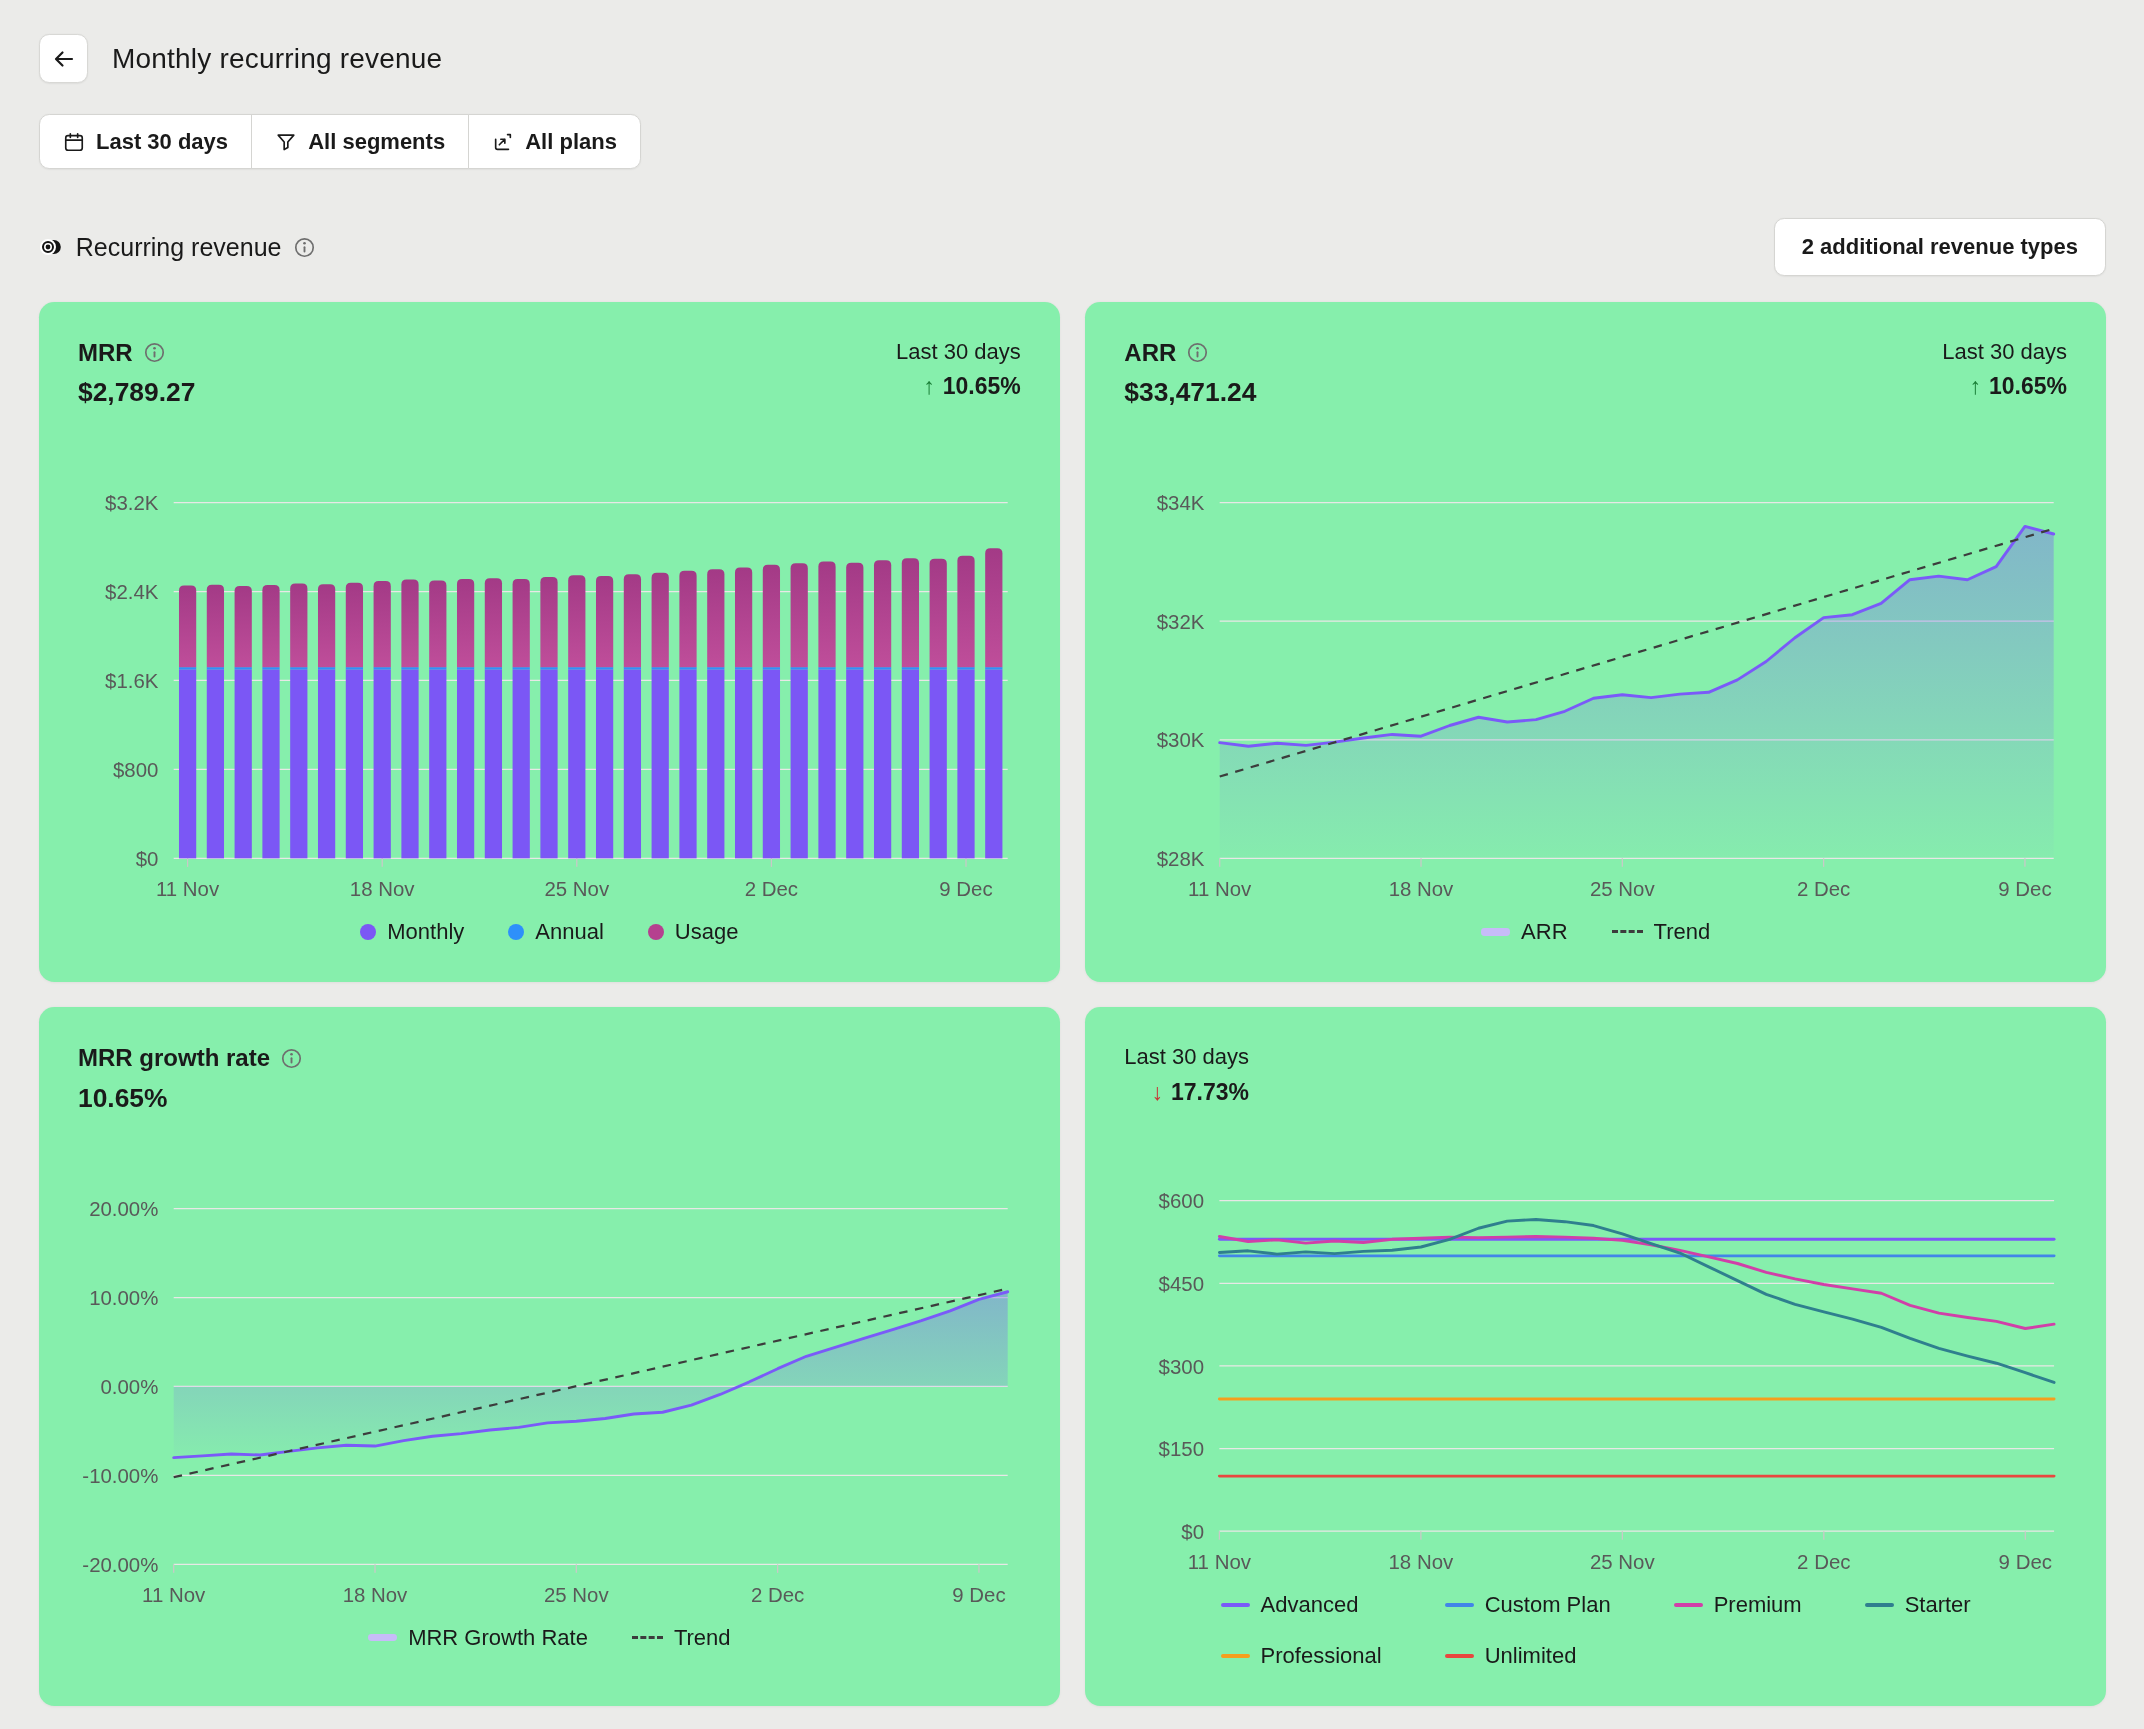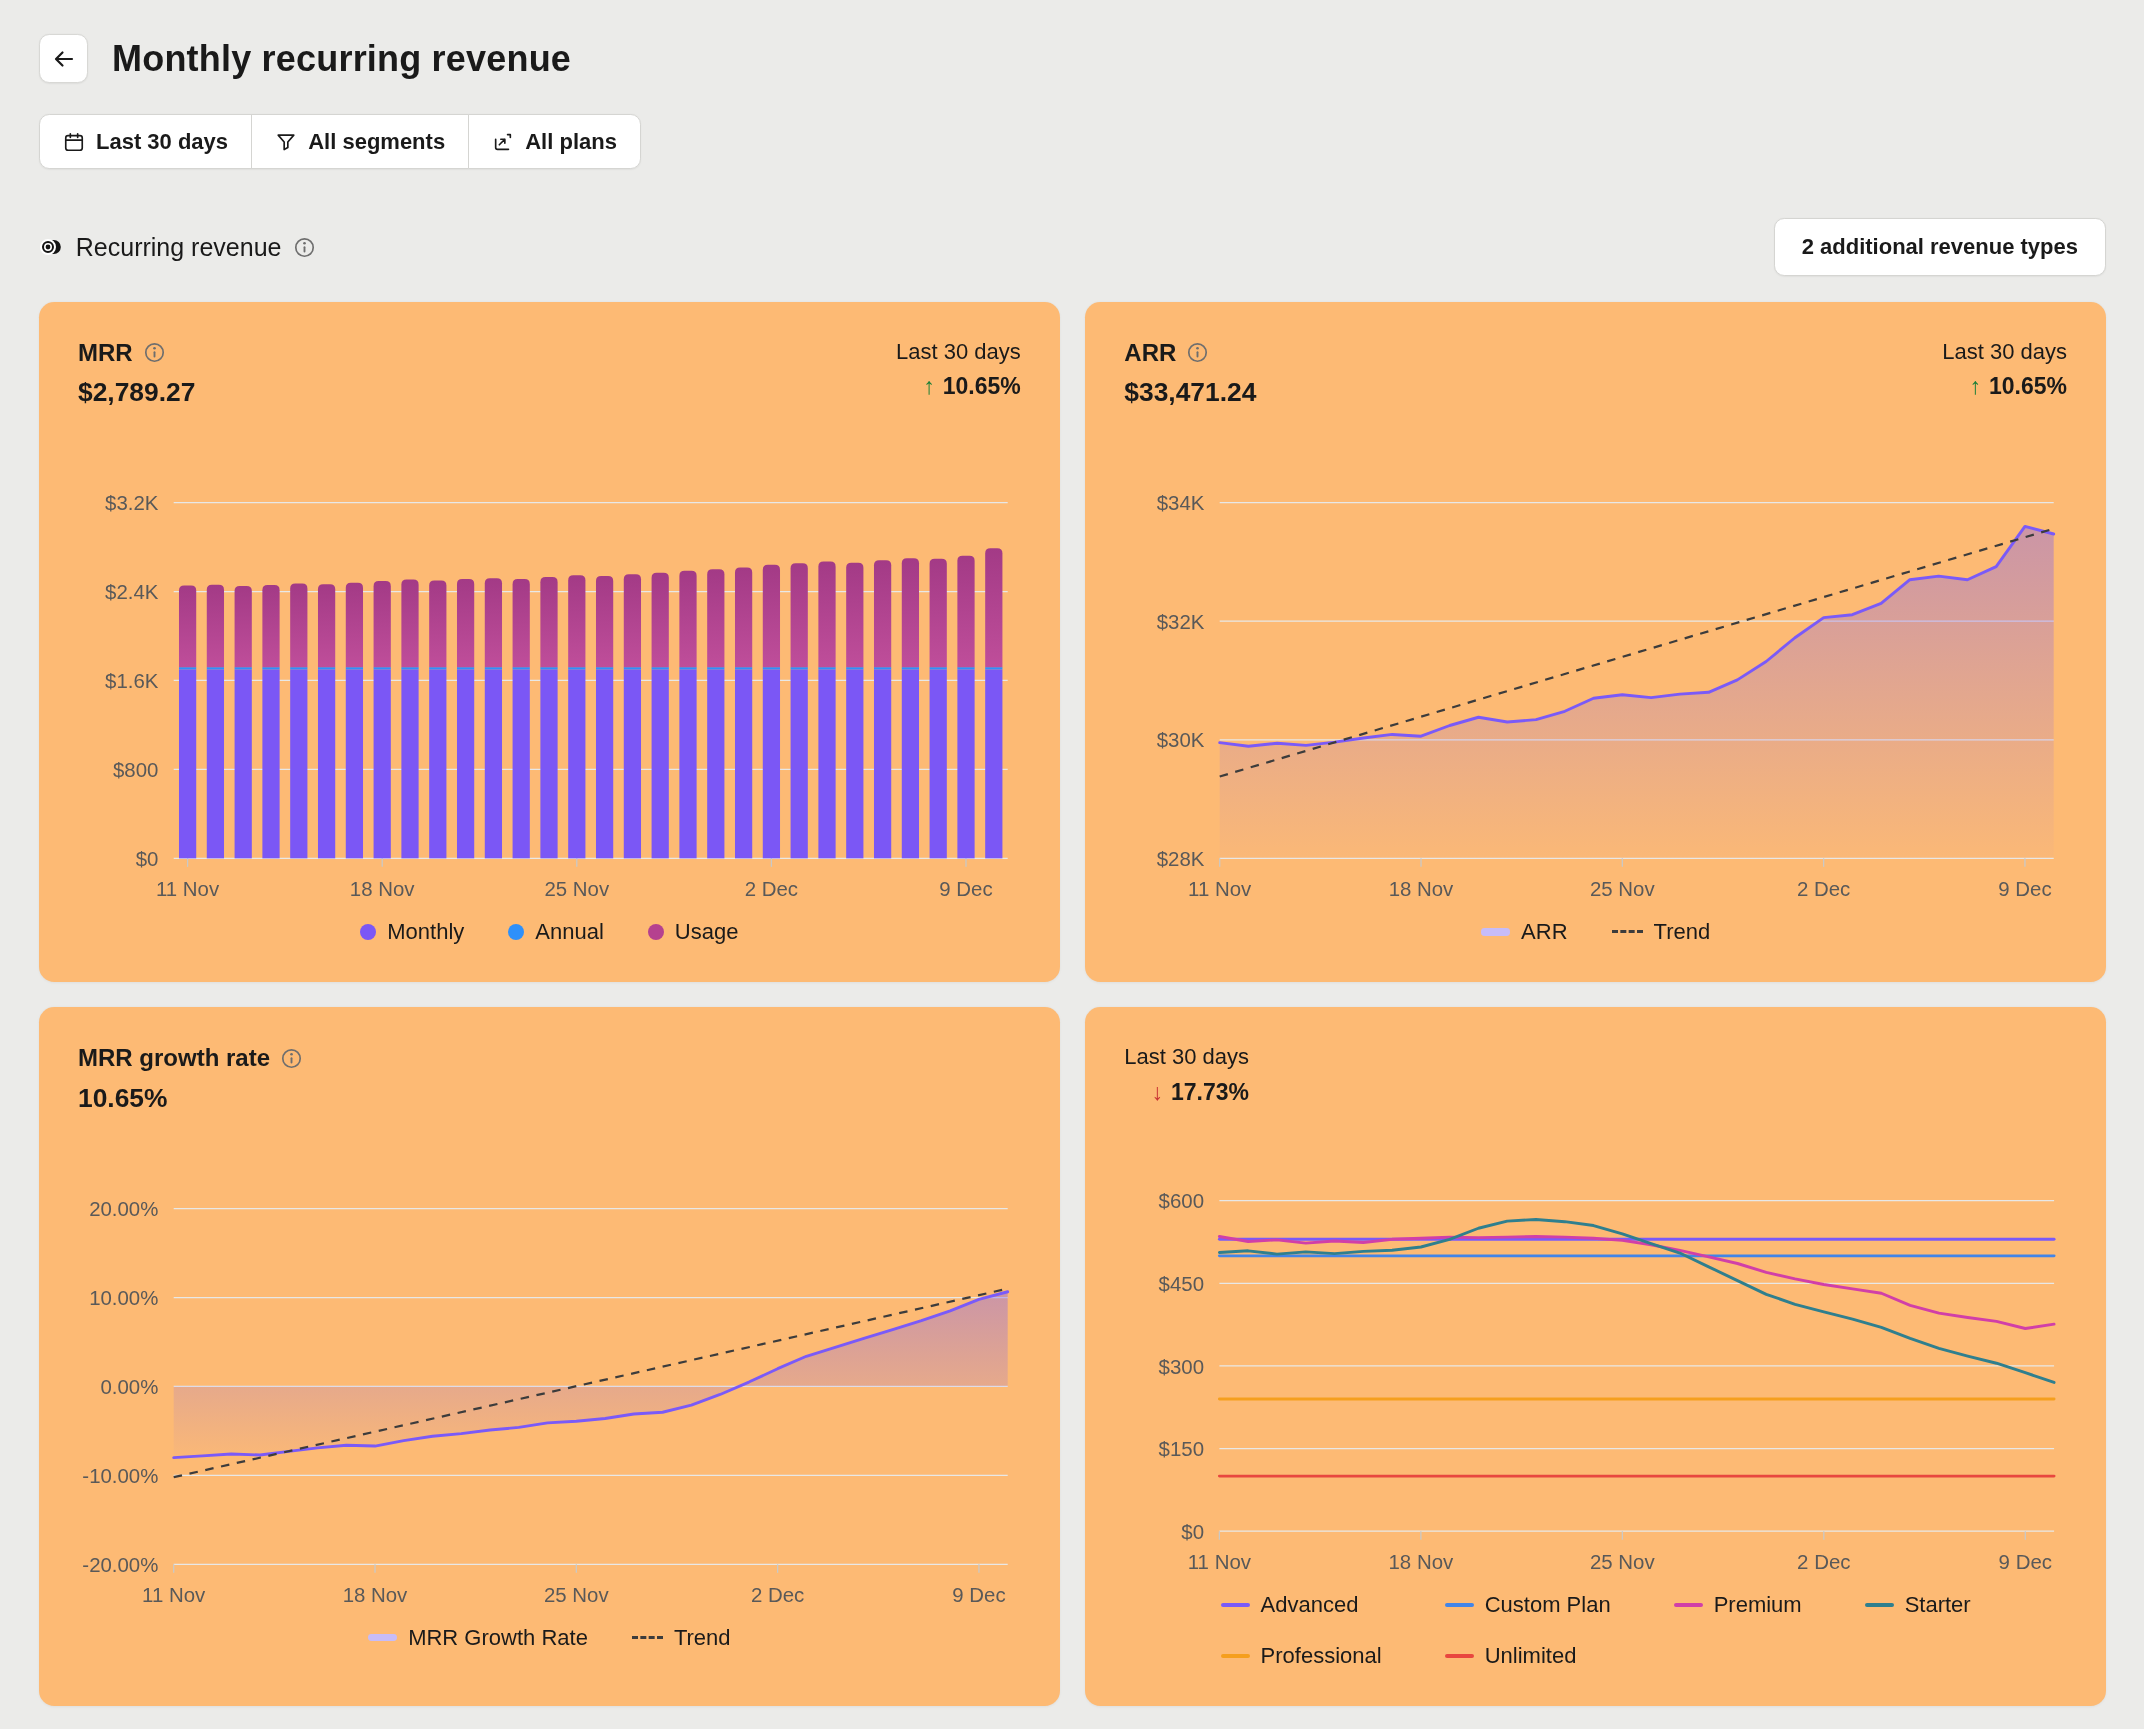--- a/index.html
+++ b/index.html
@@ -3,36 +3,36 @@
 <meta charset="utf-8">
 <style>
   *{box-sizing:border-box;margin:0;padding:0}
   html,body{background:#ebebe9;font-family:"Liberation Sans",sans-serif;color:#1a1a1a}
   body{width:2145px;min-height:1729px}
   .page{padding:34px 39px 43px 39px}
 
   .topbar{display:flex;align-items:center;gap:24px}
   .back-btn{width:49px;height:49px;border-radius:10.2px;background:#fff;border:0.9px solid #d8d8d5;
     display:flex;align-items:center;justify-content:center;cursor:pointer;box-shadow:0 0.9px 1.7px rgba(0,0,0,.06)}
-  .page-title{font-size:36px;font-weight:700;letter-spacing:0.2px}
+  .page-title{font-size:28px;font-weight:400;letter-spacing:0.2px}
 
   .filters{display:inline-flex;margin-top:31px;border-radius:10.2px;box-shadow:0 0.9px 1.7px rgba(0,0,0,.05)}
   .filter-btn{display:flex;align-items:center;gap:11px;background:#fff;border:0.9px solid #d5d5d2;height:55px;
     padding:0 23px;font-size:22px;font-weight:600;color:#1a1a1a;margin-left:-0.9px;cursor:pointer;font-family:inherit}
   .filter-btn:first-child{border-radius:10.2px 0 0 10.2px;margin-left:0}
   .filter-btn:last-child{border-radius:0 10.2px 10.2px 0}
 
   .section-row{margin-top:49px;display:flex;justify-content:space-between;align-items:center}
   .section-left{display:flex;align-items:center;gap:12.8px}
   .section-title{font-size:25px;font-weight:400}
   .action-btn{background:#fff;border:0.9px solid #d5d5d2;border-radius:10.2px;height:58px;padding:0 27px;
     font-size:22px;font-weight:700;cursor:pointer;box-shadow:0 0.9px 1.7px rgba(0,0,0,.05);font-family:inherit;color:#1a1a1a}
 
   .grid{margin-top:25.6px;display:grid;grid-template-columns:1fr 1fr;gap:25.6px}
-  .card{background:#fdba74;border-radius:15.3px;padding:37px 39px;box-shadow:0 0.9px 2.6px rgba(0,0,0,.05)}
+  .card{background:#86efac;border-radius:15.3px;padding:37px 39px;box-shadow:0 0.9px 2.6px rgba(0,0,0,.05)}
   .card-header{display:flex;justify-content:space-between;align-items:flex-start}
   .metric-title-row{display:flex;align-items:center;gap:11px}
   .metric-title{font-size:24px;font-weight:700}
   .metric-value{margin-top:10.2px;font-size:26.4px;font-weight:700}
   .card-header-right{text-align:right}
   .period{font-size:22px;color:#1a1a1a}
   .change-row{margin-top:8.5px;display:flex;justify-content:flex-end;align-items:center;gap:7.7px;font-size:23px;font-weight:700}
   .change-arrow{font-weight:700}
 
   .chart{margin-top:81px;width:100%}

